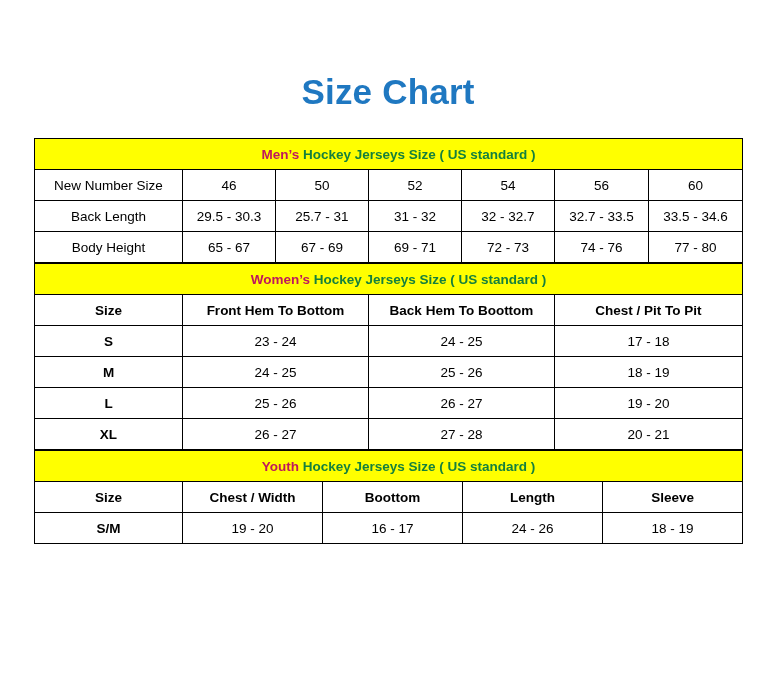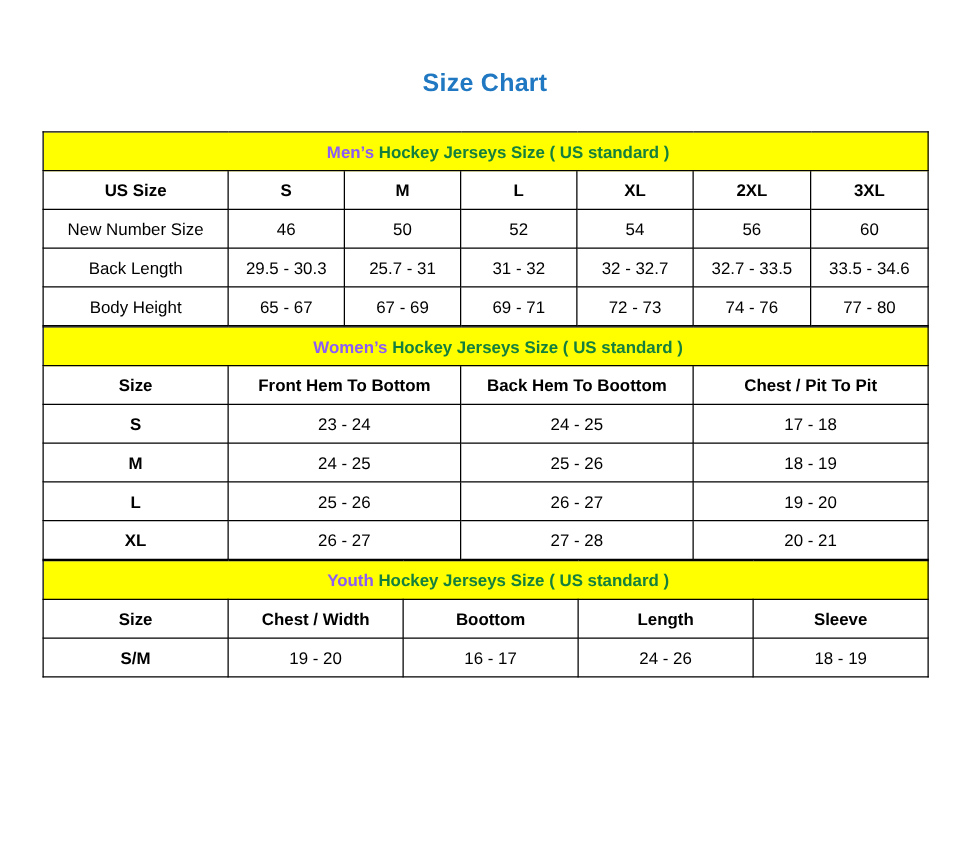--- a/index.html
+++ b/index.html
@@ -16,23 +16,23 @@
   }
   .page {
     width: 776px;
     height: 692px;
     position: relative;
     box-sizing: border-box;
   }
   .title {
     text-align: center;
     color: #1f78c1;
-    font-size: 20px;
-    font-weight: bold;
-    margin: 0;
+    font-size: 35px;
+    font-weight: bold;
+    margin: 16px;
     padding-top: 56px;
     letter-spacing: 0.2px;
   }
   .chart-wrap {
     margin: 26px 34px 0 34px;
   }
   table.size-table {
     border-collapse: collapse;
     width: 708px;
     table-layout: fixed;
@@ -45,21 +45,21 @@
     height: 26px;
     padding: 2px 1px;
   }
   td.banner {
     background: #ffff00;
     font-weight: bold;
     font-size: 15px;
     height: 32px;
   }
   td.banner .accent {
-    color: #8b5cf6;
+    color: #be185d;
     padding-left: 20px;
   }
   td.banner .rest {
     color: #15803d;
   }
   td.hdr {
     font-weight: bold;
   }
   td.rowlabel {
     font-weight: normal;
@@ -86,29 +86,20 @@
         <col style="width:93px">
         <col style="width:93px">
         <col style="width:94px">
         <col style="width:94px">
       </colgroup>
       <tbody>
         <tr>
           <td class="banner" colspan="7">
             <span class="accent">Men’s</span><span class="rest"> Hockey Jerseys Size ( US standard )</span>
           </td>
-        </tr>
-        <tr>
-          <td class="hdr">US Size</td>
-          <td class="hdr">S</td>
-          <td class="hdr">M</td>
-          <td class="hdr">L</td>
-          <td class="hdr">XL</td>
-          <td class="hdr">2XL</td>
-          <td class="hdr">3XL</td>
         </tr>
         <tr>
           <td class="rowlabel">New Number Size</td>
           <td>46</td>
           <td>50</td>
           <td>52</td>
           <td>54</td>
           <td>56</td>
           <td>60</td>
         </tr>

